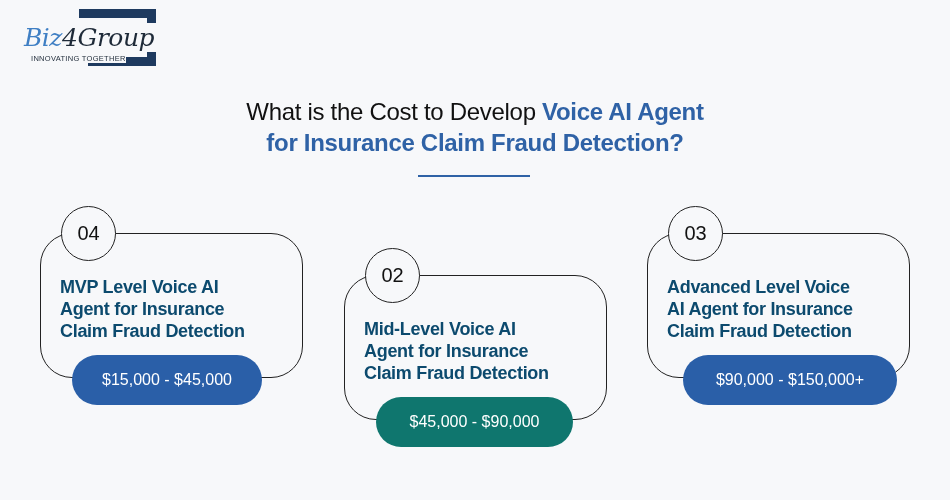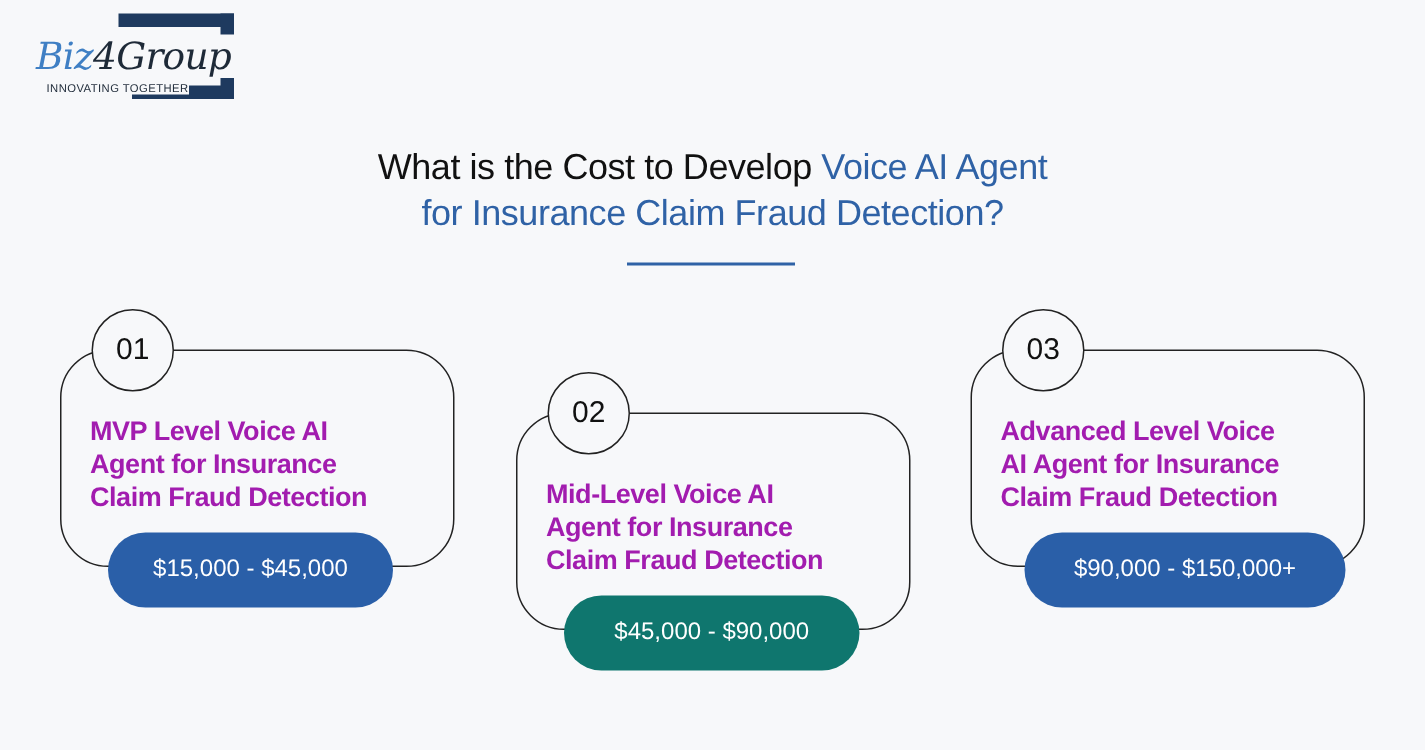--- a/index.html
+++ b/index.html
@@ -4,46 +4,46 @@
 <style>
   * { margin:0; padding:0; box-sizing:border-box; }
   body { width:950px; height:500px; background:#f7f8fa; font-family:"Liberation Sans", sans-serif; position:relative; overflow:hidden; }
   .logo { position:absolute; left:22px; top:8px; width:135px; height:60px; }
   .logo-bracket { position:absolute; left:66px; top:1px; width:68px; height:57px; border:9px solid #1e3a5f; border-left:none; border-bottom-width:9px; }
   .logo-bracket::before { content:""; position:absolute; left:-9px; top:-9px; width:9px; height:9px; background:#1e3a5f; }
   .logo-text { position:absolute; left:2px; top:15px; font-family:"DejaVu Serif", serif; font-style:italic; font-size:25px; color:#1e2a38; white-space:nowrap; background:#f7f8fa; padding-right:2px; letter-spacing:-0.5px; }
   .logo-text .biz { color:#3f7fc4; }
   .logo-tag { position:absolute; left:9px; top:46px; font-size:7.5px; color:#1e2a38; letter-spacing:0.3px; white-space:nowrap; background:#f7f8fa; }
   .title { position:absolute; left:0; top:96px; width:950px; text-align:center; font-size:24px; line-height:31px; color:#111; font-weight:normal; letter-spacing:-0.3px; }
-  .title .hl { color:#2f62a6; font-weight:normal; }
+  .title .hl { color:#2f62a6; font-weight:bold; }
   .divider { position:absolute; left:418px; top:175px; width:112px; height:2px; background:#2f62a6; }
   .card { position:absolute; top:233px; width:263px; height:145px; border:1.5px solid #222; border-radius:32px; }
   .num { position:absolute; top:-28px; left:20px; width:55px; height:55px; border:1.5px solid #222; border-radius:50%; background:#f7f8fa; display:flex; align-items:center; justify-content:center; font-size:20px; color:#111; }
-  .card-text { position:absolute; left:19px; top:42px; font-size:18px; line-height:22px; color:#a21caf; font-weight:bold; letter-spacing:-0.3px; }
+  .card-text { position:absolute; left:19px; top:42px; font-size:18px; line-height:22px; color:#0c4a6e; font-weight:bold; letter-spacing:-0.3px; }
   .price { position:absolute; top:121px; height:50px; border-radius:25px; color:#fff; font-size:16px; display:flex; align-items:center; justify-content:center; }
   .dark { background:#2a5fa8; }
   .light { background:#0f766e; }
 </style>
 </head>
 <body>
 
 <div class="logo">
   <div class="logo-bracket"></div>
   <div class="logo-text"><span class="biz">Biz</span><span>4Group</span></div>
   <div class="logo-tag">INNOVATING TOGETHER</div>
 </div>
 
 <h1 class="title">
   <span>What is the Cost to Develop </span><span class="hl">Voice AI Agent</span><br>
   <span class="hl">for Insurance Claim Fraud Detection?</span>
 </h1>
 <div class="divider"></div>
 
 <div class="card" style="left:40px;">
-  <div class="num">01</div>
+  <div class="num">04</div>
   <div class="card-text">
     <div>MVP Level Voice AI</div>
     <div>Agent for Insurance</div>
     <div>Claim Fraud Detection</div>
   </div>
   <div class="price dark" style="left:31px; width:190px;">$15,000 - $45,000</div>
 </div>
 
 <div class="card" style="left:344px;margin-top:42px;">
   <div class="num">02</div>

